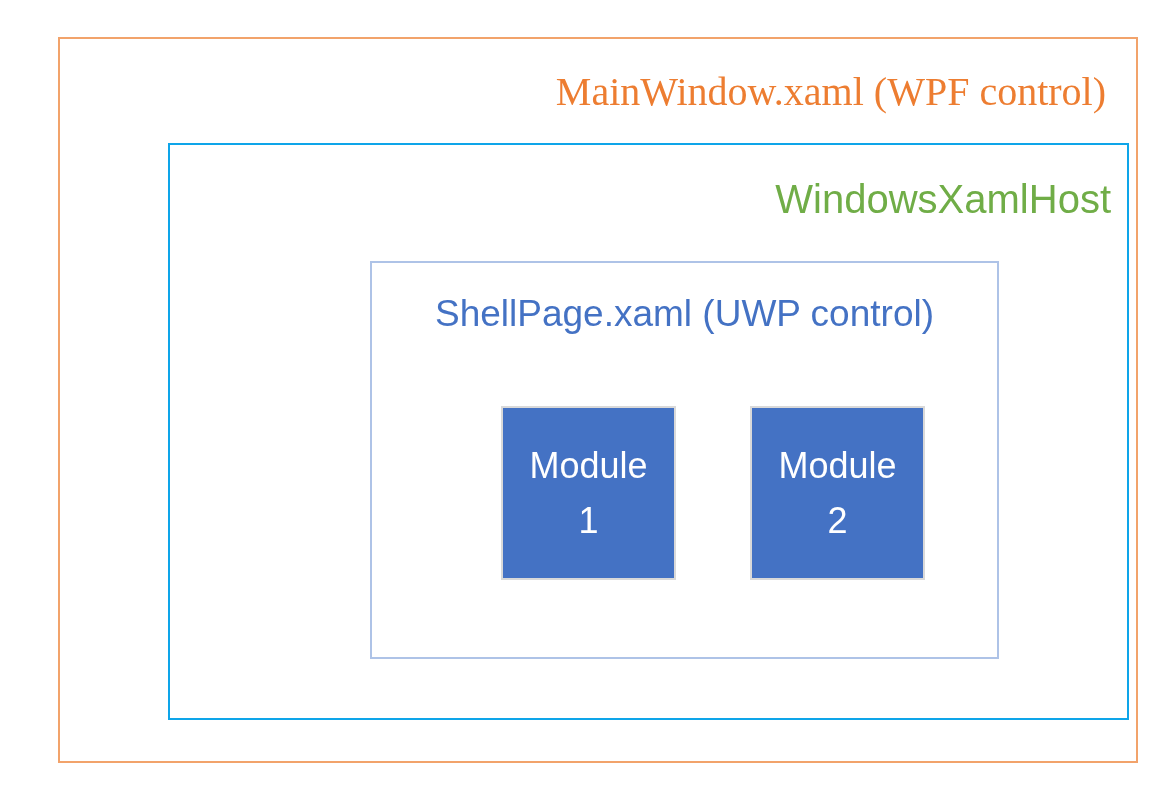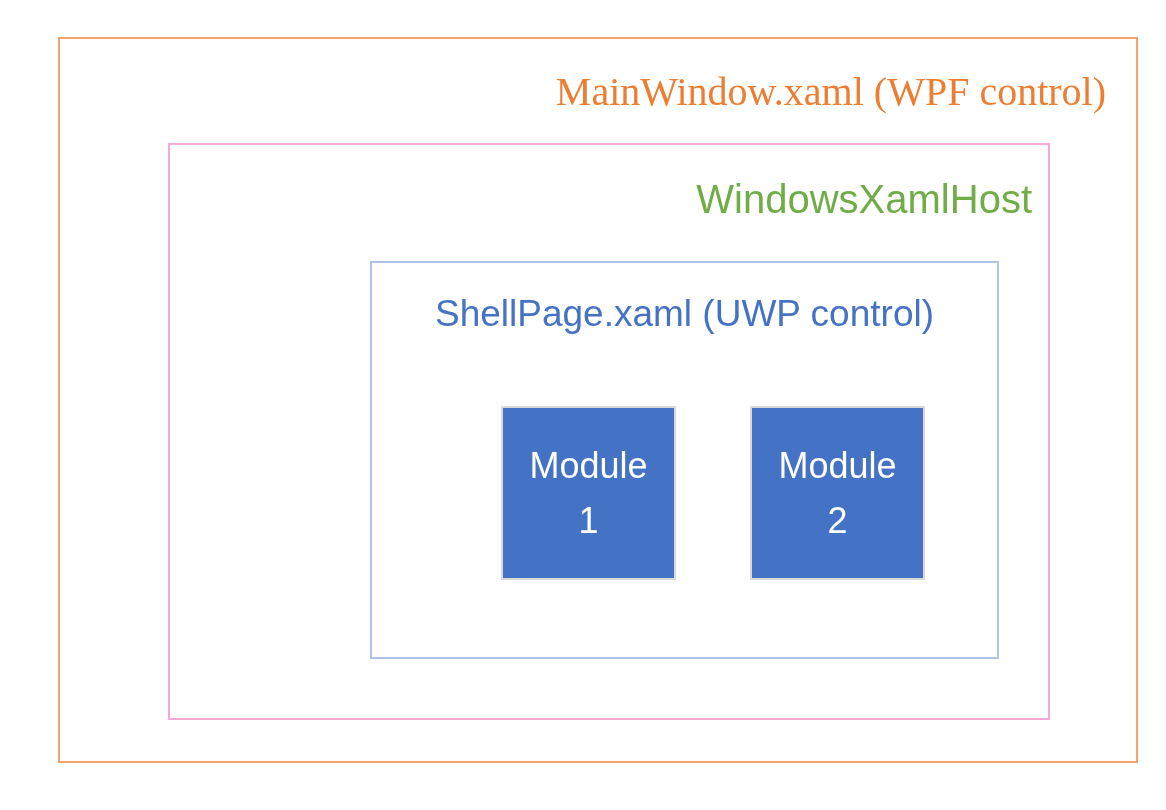--- a/index.html
+++ b/index.html
@@ -20,22 +20,22 @@
     box-sizing: border-box;
     background: transparent;
   }
   .outer-box {
     left: 58px; top: 37px;
     width: 1080px; height: 726px;
     border: 2px solid #F2A36B;
   }
   .host-box {
     left: 166px; top: 141px;
-    width: 882px; height: 577px;
-    border: 2px solid #f9a8d4;
+    width: 961px; height: 577px;
+    border: 2px solid #0ea5e9;
   }
   .shell-box {
     left: 370px; top: 261px;
     width: 629px; height: 398px;
     border: 2px solid #AEC3E7;
     text-decoration: underline;
   }
   .box-label {
     position: absolute;
     white-space: nowrap;

